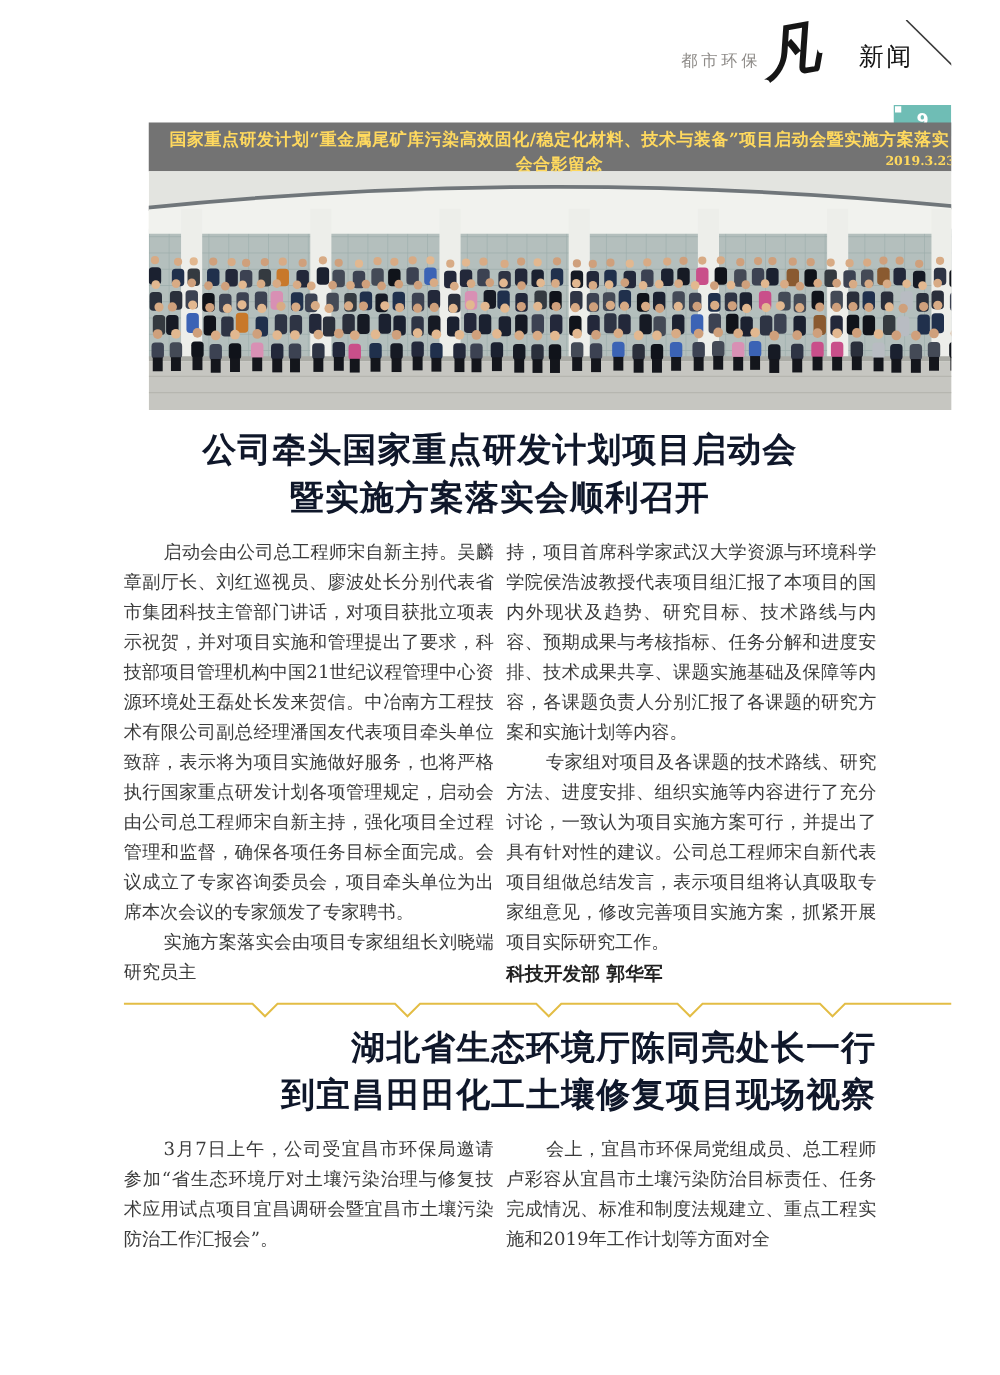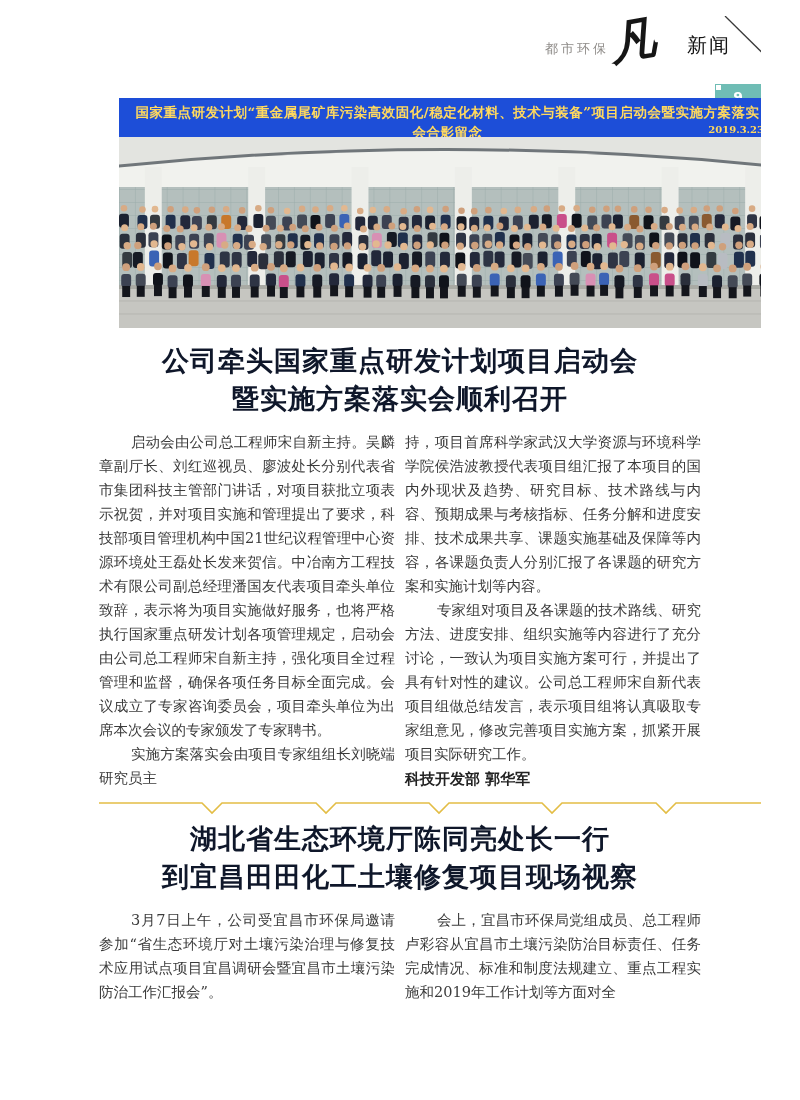--- a/index.html
+++ b/index.html
@@ -88,21 +88,21 @@
       <line x1="686" y1="0" x2="757" y2="70" stroke="#3a3a3a" stroke-width="1.3"></line>
     </svg>
     <span class="section-label">新闻</span>
     <div class="page-num" id="pagenum-box" style="background: rgb(111, 189, 181);">
       <span class="corner"></span>
       <span>9</span>
     </div>
   </div>
 
   <div class="photo-block">
-    <div class="banner" id="banner" style="background: #1d4ed8; color: rgb(255, 217, 94);">
+    <div class="banner" id="banner" style="background: #737373; color: rgb(255, 217, 94);">
       <div class="banner-title">国家重点研发计划“重金属尾矿库污染高效固化/稳定化材料、技术与装备”项目启动会暨实施方案落实会合影留念</div>
       <div class="banner-date">2019.3.23</div>
     </div>
     <div class="photo">
       <svg viewBox="0 0 657 191" preserveAspectRatio="none">
         <defs>
           <pattern id="glassgrid" width="16" height="13" patternUnits="userSpaceOnUse">
             <rect width="16" height="13" fill="#b4bfbd"></rect>
             <path d="M0,0 H16 M0,0 V13" stroke="#9cadab" stroke-width="1"></path>
           </pattern>
@@ -543,21 +543,21 @@
       <p class="no-indent">持，项目首席科学家武汉大学资源与环境科学学院侯浩波教授代表项目组汇报了本项目的国内外现状及趋势、研究目标、技术路线与内容、预期成果与考核指标、任务分解和进度安排、技术成果共享、课题实施基础及保障等内容，各课题负责人分别汇报了各课题的研究方案和实施计划等内容。</p>
       <p>专家组对项目及各课题的技术路线、研究方法、进度安排、组织实施等内容进行了充分讨论，一致认为项目实施方案可行，并提出了具有针对性的建议。公司总工程师宋自新代表项目组做总结发言，表示项目组将认真吸取专家组意见，修改完善项目实施方案，抓紧开展项目实际研究工作。</p>
       <div class="byline">科技开发部 郭华军</div>
     </div>
   </div>
 
   <svg class="divider" width="680" height="16" viewBox="0 0 680 16">
     <path id="zigzag" d="M0,3 L103,3 L113,13 L123,3 L217,3 L227,13 L237,3 L330,3 L340,13 L350,3 L443,3 L453,13 L463,3 L557,3 L567,13 L577,3 L680,3" fill="none" stroke="#e3bd45" stroke-width="1.6"></path>
   </svg>
 
-  <h1 class="headline" style="margin-top:6px;">
+  <h1 class="headline" style="margin-top:6px;text-align:right;">
     <span>湖北省生态环境厅陈同亮处长一行</span><br>
     <span>到宜昌田田化工土壤修复项目现场视察</span>
   </h1>
 
   <div class="columns">
     <div class="col">
       <p>3月7日上午，公司受宜昌市环保局邀请参加“省生态环境厅对土壤污染治理与修复技术应用试点项目宜昌调研会暨宜昌市土壤污染防治工作汇报会”。</p>
     </div>
     <div class="col">
       <p>会上，宜昌市环保局党组成员、总工程师卢彩容从宜昌市土壤污染防治目标责任、任务完成情况、标准和制度法规建立、重点工程实施和2019年工作计划等方面对全</p>

